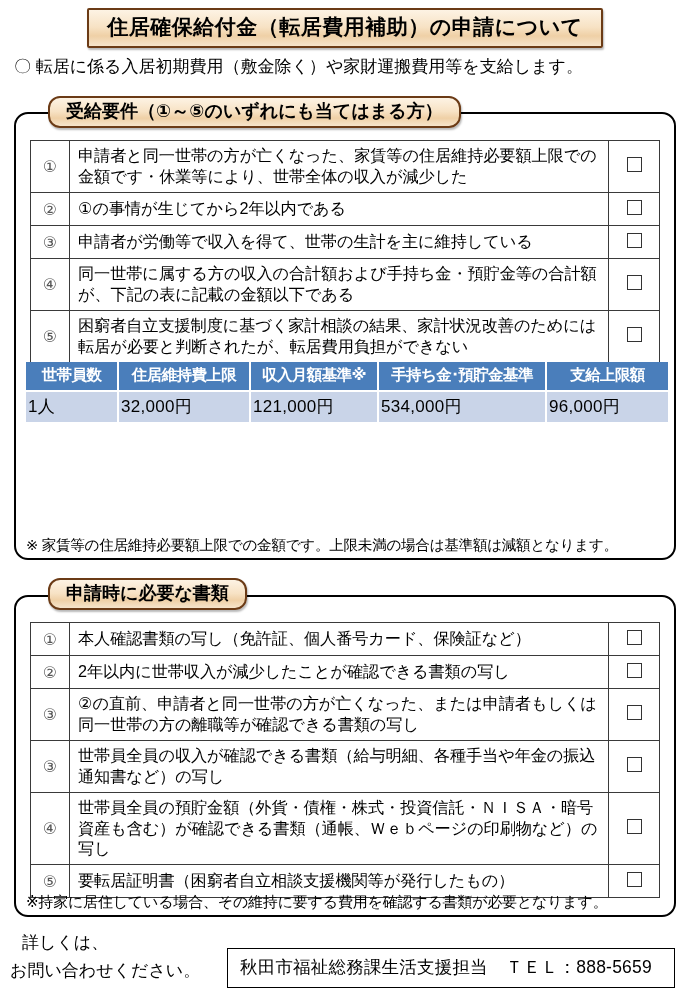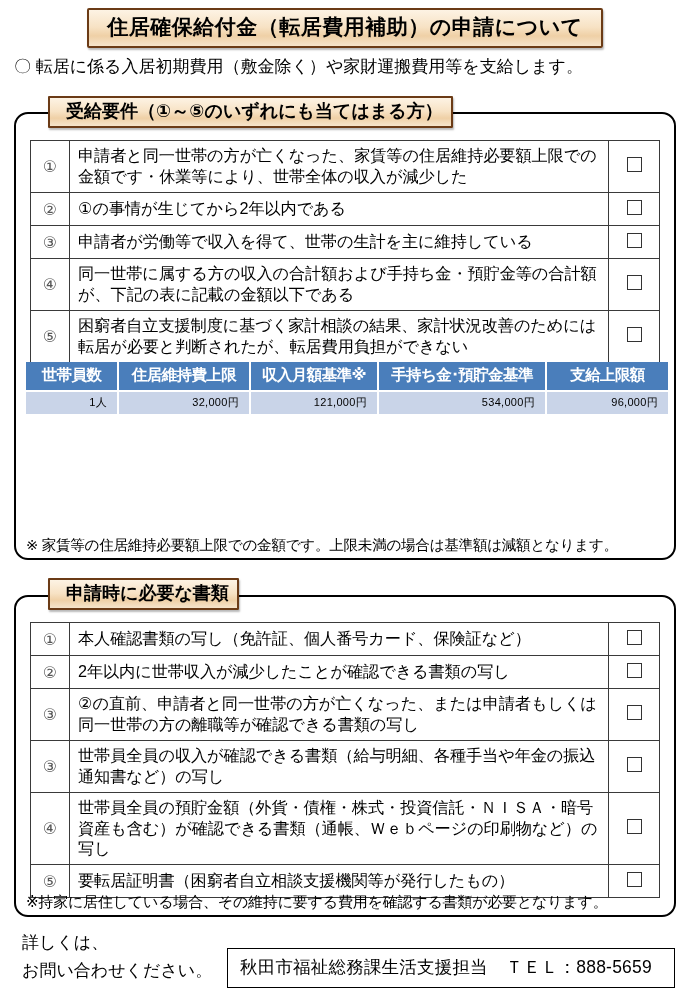--- a/index.html
+++ b/index.html
@@ -54,23 +54,23 @@
   .section {
     position: absolute;
     box-sizing: border-box;
     border: 2.5px solid #000000;
     border-radius: 14px;
     background: #ffffff;
   }
   .section-label {
     position: absolute;
     box-sizing: border-box;
-    padding: 3px 8px 5px 16px;
+    padding: 3px 16px 5px 16px;
     border: 2px solid #6b3b16;
-    border-radius: 1px;
+    border-radius: 12px;
     background: linear-gradient(to bottom, #fdf3e4 0%, #f7e2c4 48%, #efd0a6 72%, #f6e4cb 100%);
     font-size: 18px;
     font-weight: bold;
     line-height: 1.12;
     white-space: nowrap;
     box-shadow: 1px 2px 2px rgba(0,0,0,0.28);
     z-index: 5;
   }
 
   
@@ -121,23 +121,23 @@
     font-size: 15.5px;
     font-weight: bold;
     padding: 3px 2px 4px 2px;
     border-right: 2px solid #ffffff;
     border-bottom: 2px solid #ffffff;
     letter-spacing: -0.6px;
     white-space: nowrap;
   }
   .money-table th:last-child { border-right: none; }
   .money-table td {
-    font-size: 11px;
+    font-size: 17px;
     padding: 3px 10px 4px 2px;
-    text-align: right;
+    text-align: left;
     border-right: 2px solid #ffffff;
     border-bottom: 2px solid #ffffff;
     letter-spacing: 0.3px;
     white-space: nowrap;
   }
   .money-table td:last-child { border-right: none; }
   .money-table tr.odd td  { background: #c9d4e8; }
   .money-table tr.even td { background: #eaeef6; }
 
   .table-note {
@@ -281,15 +281,15 @@
       <td class="num">⑤</td>
       <td class="body" style="height:27px;">要転居証明書（困窮者自立相談支援機関等が発行したもの）</td>
       <td class="chk"><span class="checkbox"></span></td>
     </tr>
   </tbody>
 </table>
 
 <div class="footer-note" style="left:26px; top:893px;">※持家に居住している場合、その維持に要する費用を確認する書類が必要となります。</div>
 
 <div class="contact-label" style="left:22px; top:930px;">詳しくは、</div>
-<div class="contact-label" style="left:22px; top:958px;">お問い合わせください。</div>
+<div class="contact-label" style="left:10px; top:958px;">お問い合わせください。</div>
 
 <div class="contact-box" style="left:227px; top:948px; width:448px; height:40px;">秋田市福祉総務課生活支援担当　ＴＥＬ：888-5659</div>
 
 </body></html>

